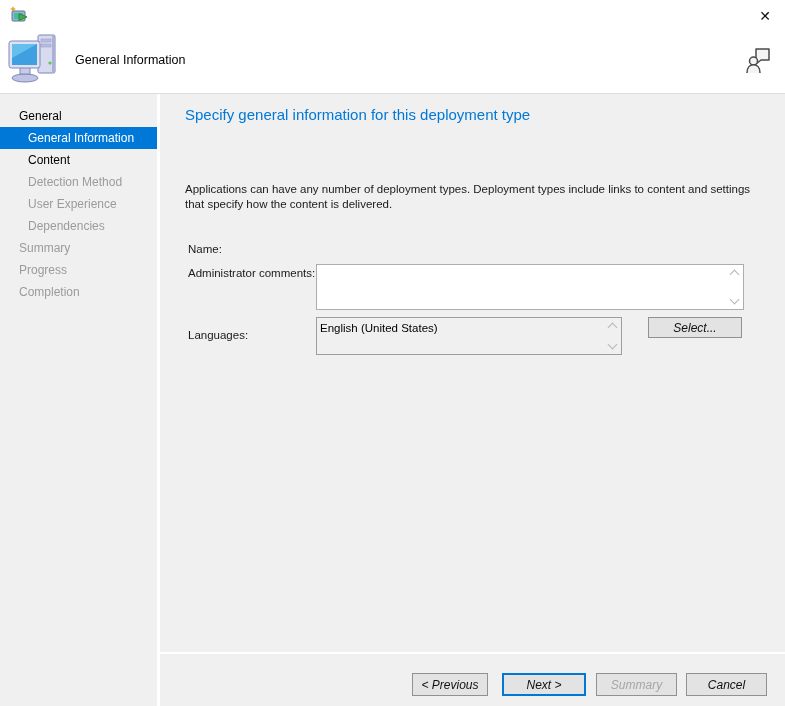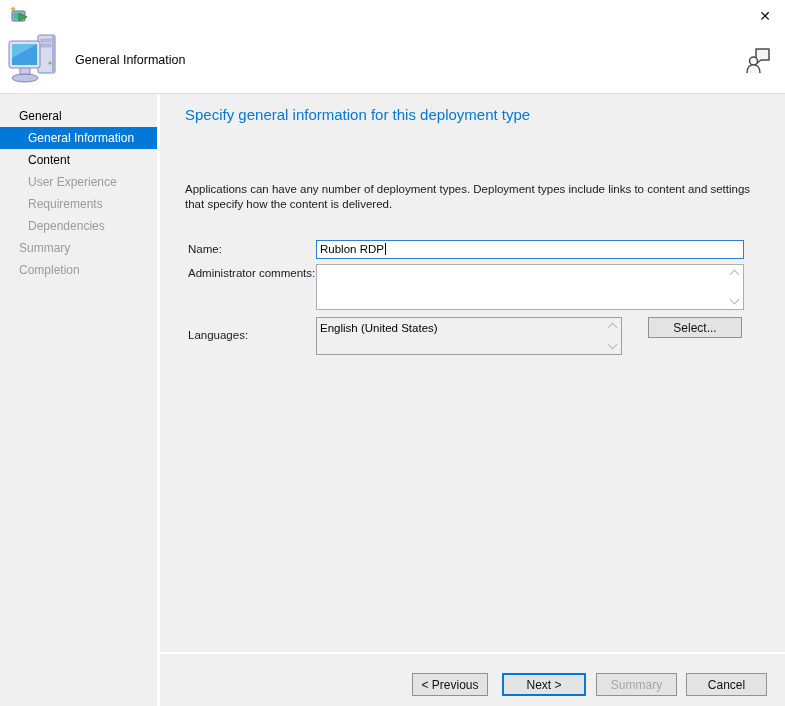--- a/index.html
+++ b/index.html
@@ -47,21 +47,21 @@
   .text-caret{display:inline-block;width:1px;height:12px;background:#000;vertical-align:-2px;margin-left:1px;}
   .comments-input{left:156px;top:170px;width:428px;height:46px;border:1px solid #abadb3;cursor:text;}
   .languages-box{left:156px;top:223px;width:306px;height:38px;border:1px solid #9d9d9d;background:#f0f0f0;padding:3px 16px 0 3px;line-height:14px;}
   .chev{position:absolute;right:5px;width:6px;height:6px;border:solid #b5b5b5;}
   .chev-up{border-width:1px 1px 0 0;transform:rotate(-45deg);top:6px;}
   .chev-down{border-width:0 1px 1px 0;transform:rotate(45deg);bottom:6px;}
   
   .btn{
     position:absolute;height:23px;background:#e3e3e3;border:1px solid #919191;
     font-family:"Liberation Sans",sans-serif;font-size:12px;color:#111;
-    box-sizing:border-box;cursor:pointer;text-align:center;padding:0;
+    box-sizing:border-box;cursor:pointer;text-align:center;padding:0;font-style:italic;
   }
   .select-button{left:488px;top:223px;width:94px;height:21px;}
   .footer-line{position:absolute;left:0;right:0;top:558px;height:2px;background:#fff;}
   .btn-previous{left:252px;top:579px;width:76px;}
   .btn-next{left:342px;top:579px;width:84px;border:2px solid #0078d7;}
   .btn-summary{left:436px;top:579px;width:81px;color:#a6a6a6;cursor:default;}
   .btn-cancel{left:526px;top:579px;width:81px;}
 </style>
 </head>
 <body>
@@ -96,34 +96,34 @@
       <polygon points="10,2 23,2 23,13 15,13 10,17" fill="#f4f4f4" stroke="#4a4a4a" stroke-width="1.5" stroke-linejoin="round"></polygon>
       <circle cx="7.5" cy="14" r="4" fill="#f4f4f4" stroke="#4a4a4a" stroke-width="1.5"></circle>
       <path d="M1 26 C1 20.5 4 17.8 7.5 17.8 C11 17.8 14 20.5 14 26" fill="#f4f4f4" stroke="#4a4a4a" stroke-width="1.5"></path>
     </svg>
   </div>
 
   <div class="sidebar">
     <div class="nav-item clickable">General</div>
     <div class="nav-item sub active">General Information</div>
     <div class="nav-item sub clickable">Content</div>
+    <div class="nav-item sub disabled">Detection Method</div>
     <div class="nav-item sub disabled">User Experience</div>
-    <div class="nav-item sub disabled">Requirements</div>
     <div class="nav-item sub disabled">Dependencies</div>
     <div class="nav-item disabled">Summary</div>
+    <div class="nav-item disabled">Progress</div>
     <div class="nav-item disabled">Completion</div>
   </div>
   <div class="v-divider"></div>
 
   <div class="main">
     <div class="page-title">Specify general information for this deployment type</div>
     <div class="page-desc">Applications can have any number of deployment types. Deployment types include links to content and settings that specify how the content is delivered.</div>
 
     <div class="field-label lbl-name">Name:</div>
-    <div class="textbox name-input"><span>Rublon RDP</span><span class="text-caret"></span></div>
 
     <div class="field-label lbl-comments">Administrator comments:</div>
     <div class="textbox comments-input">
       <span></span>
       <i class="chev chev-up"></i>
       <i class="chev chev-down"></i>
     </div>
 
     <div class="field-label lbl-languages">Languages:</div>
     <div class="textbox languages-box">

